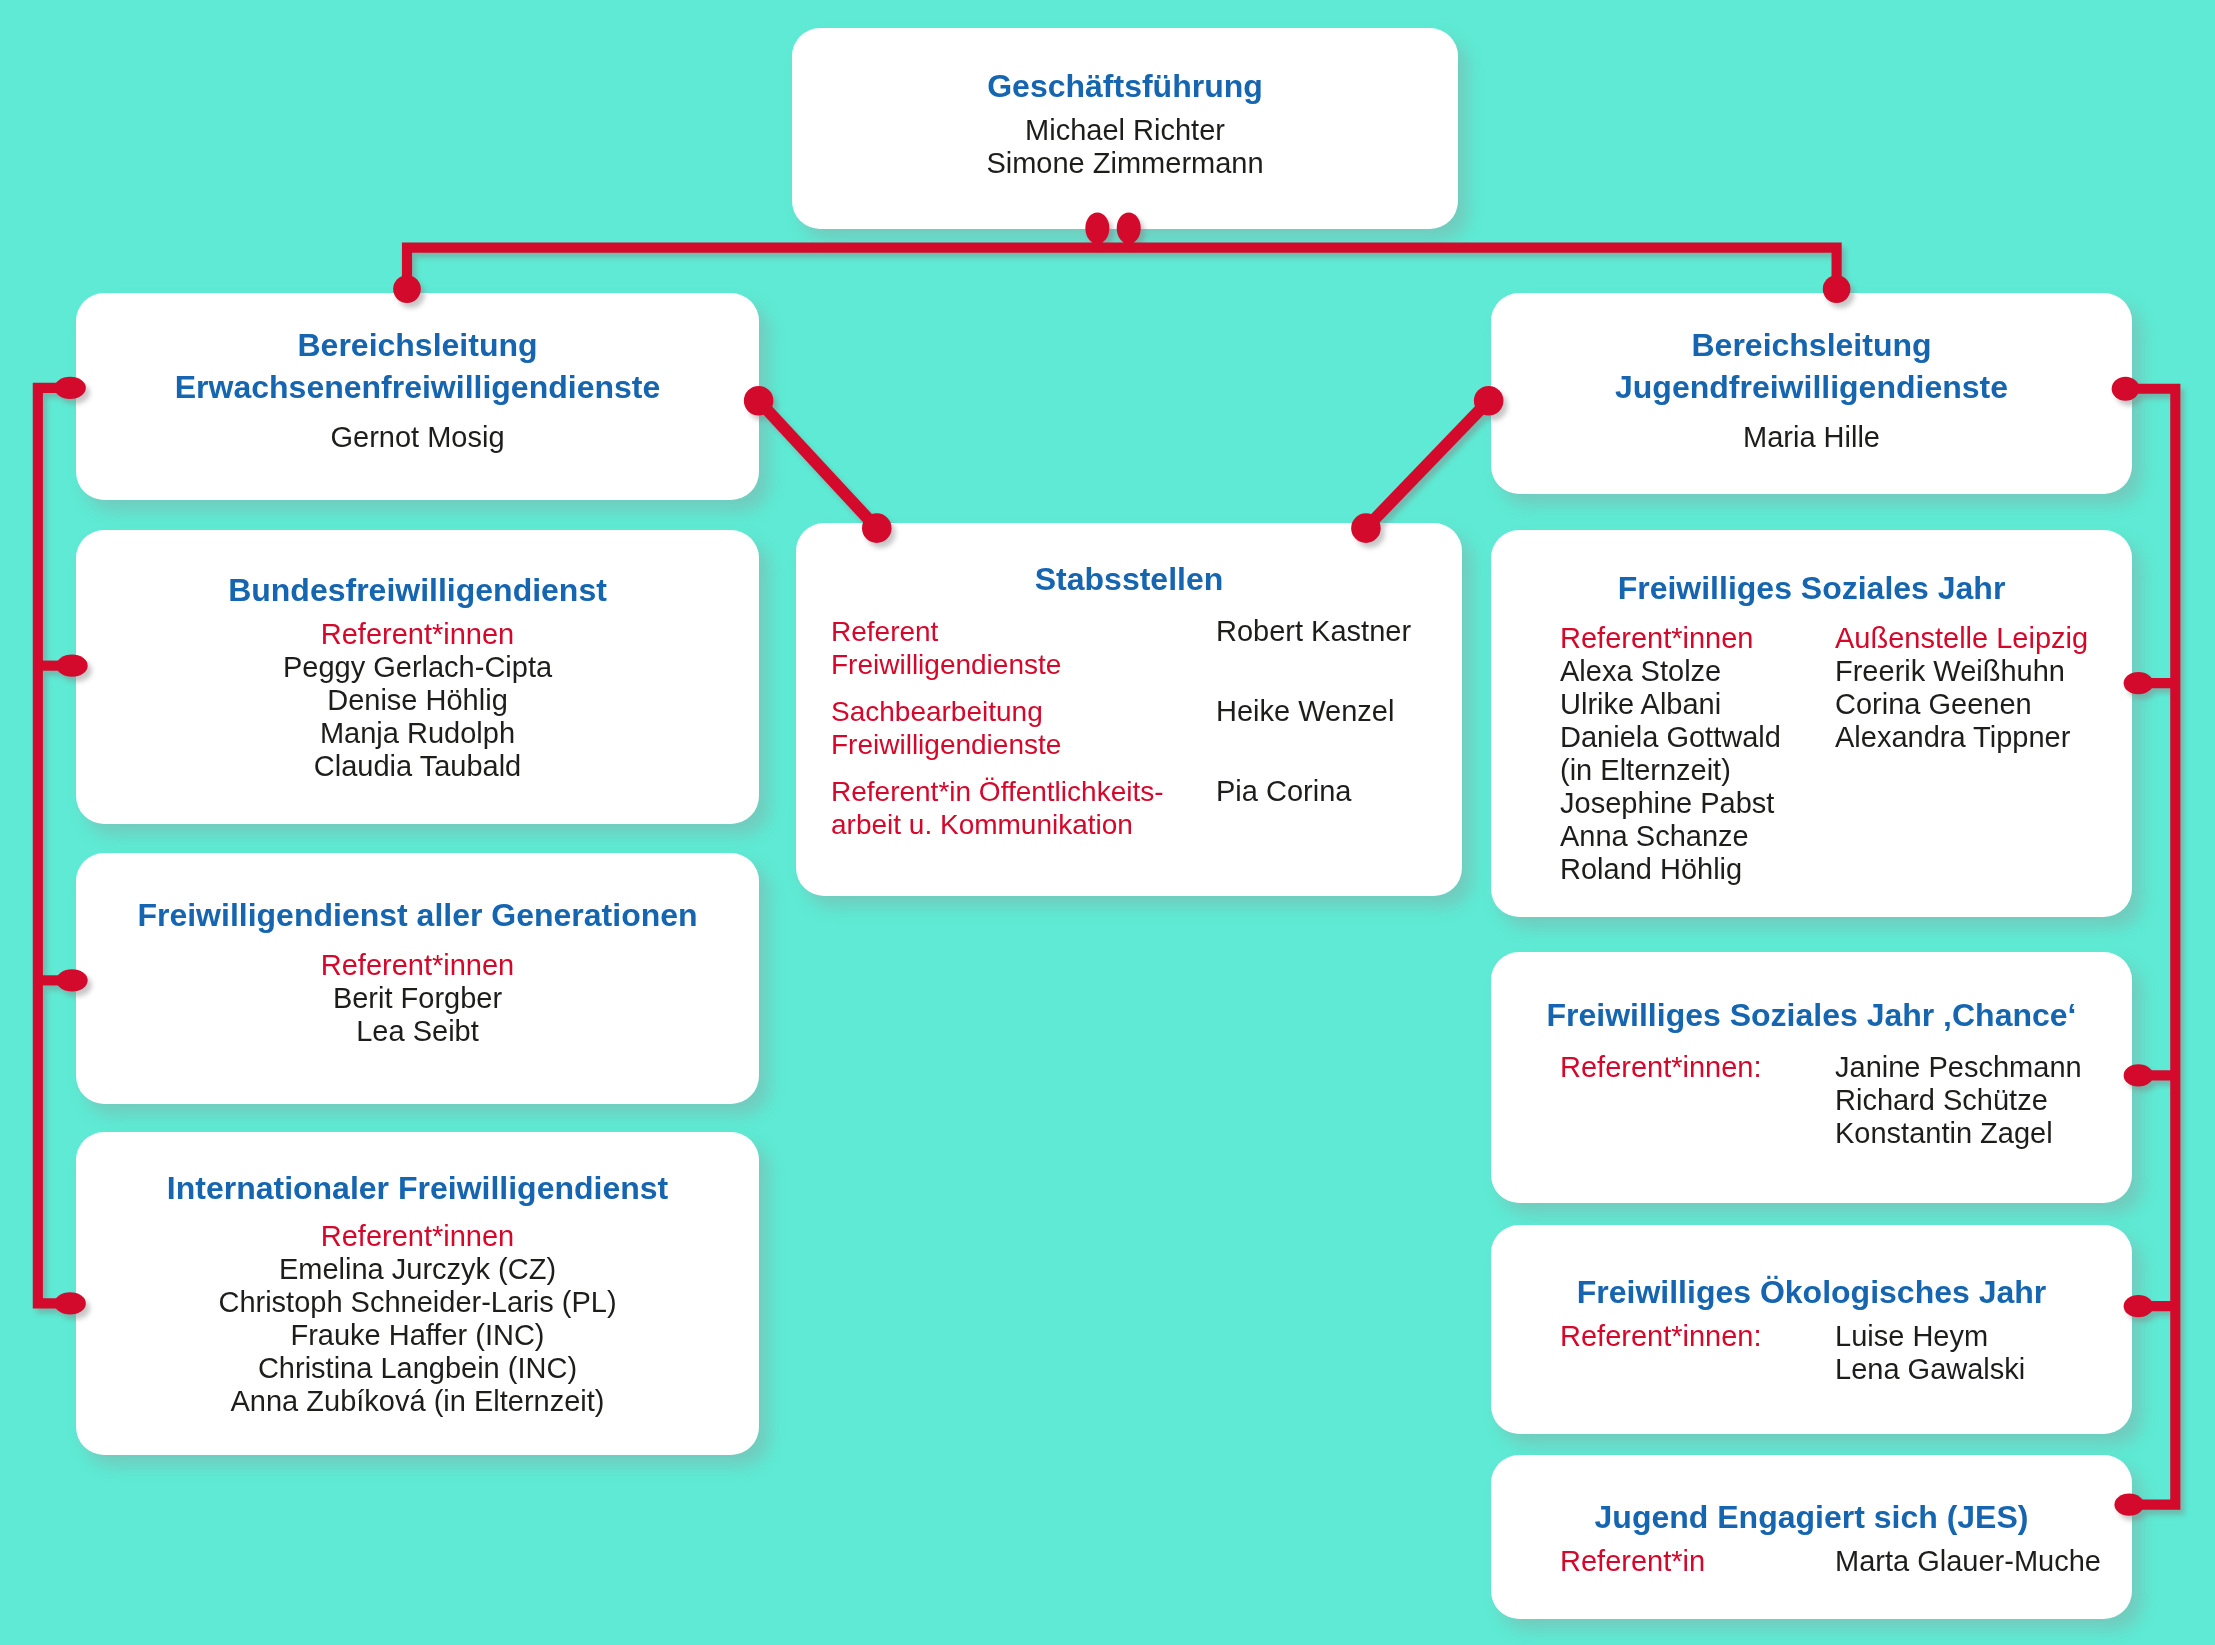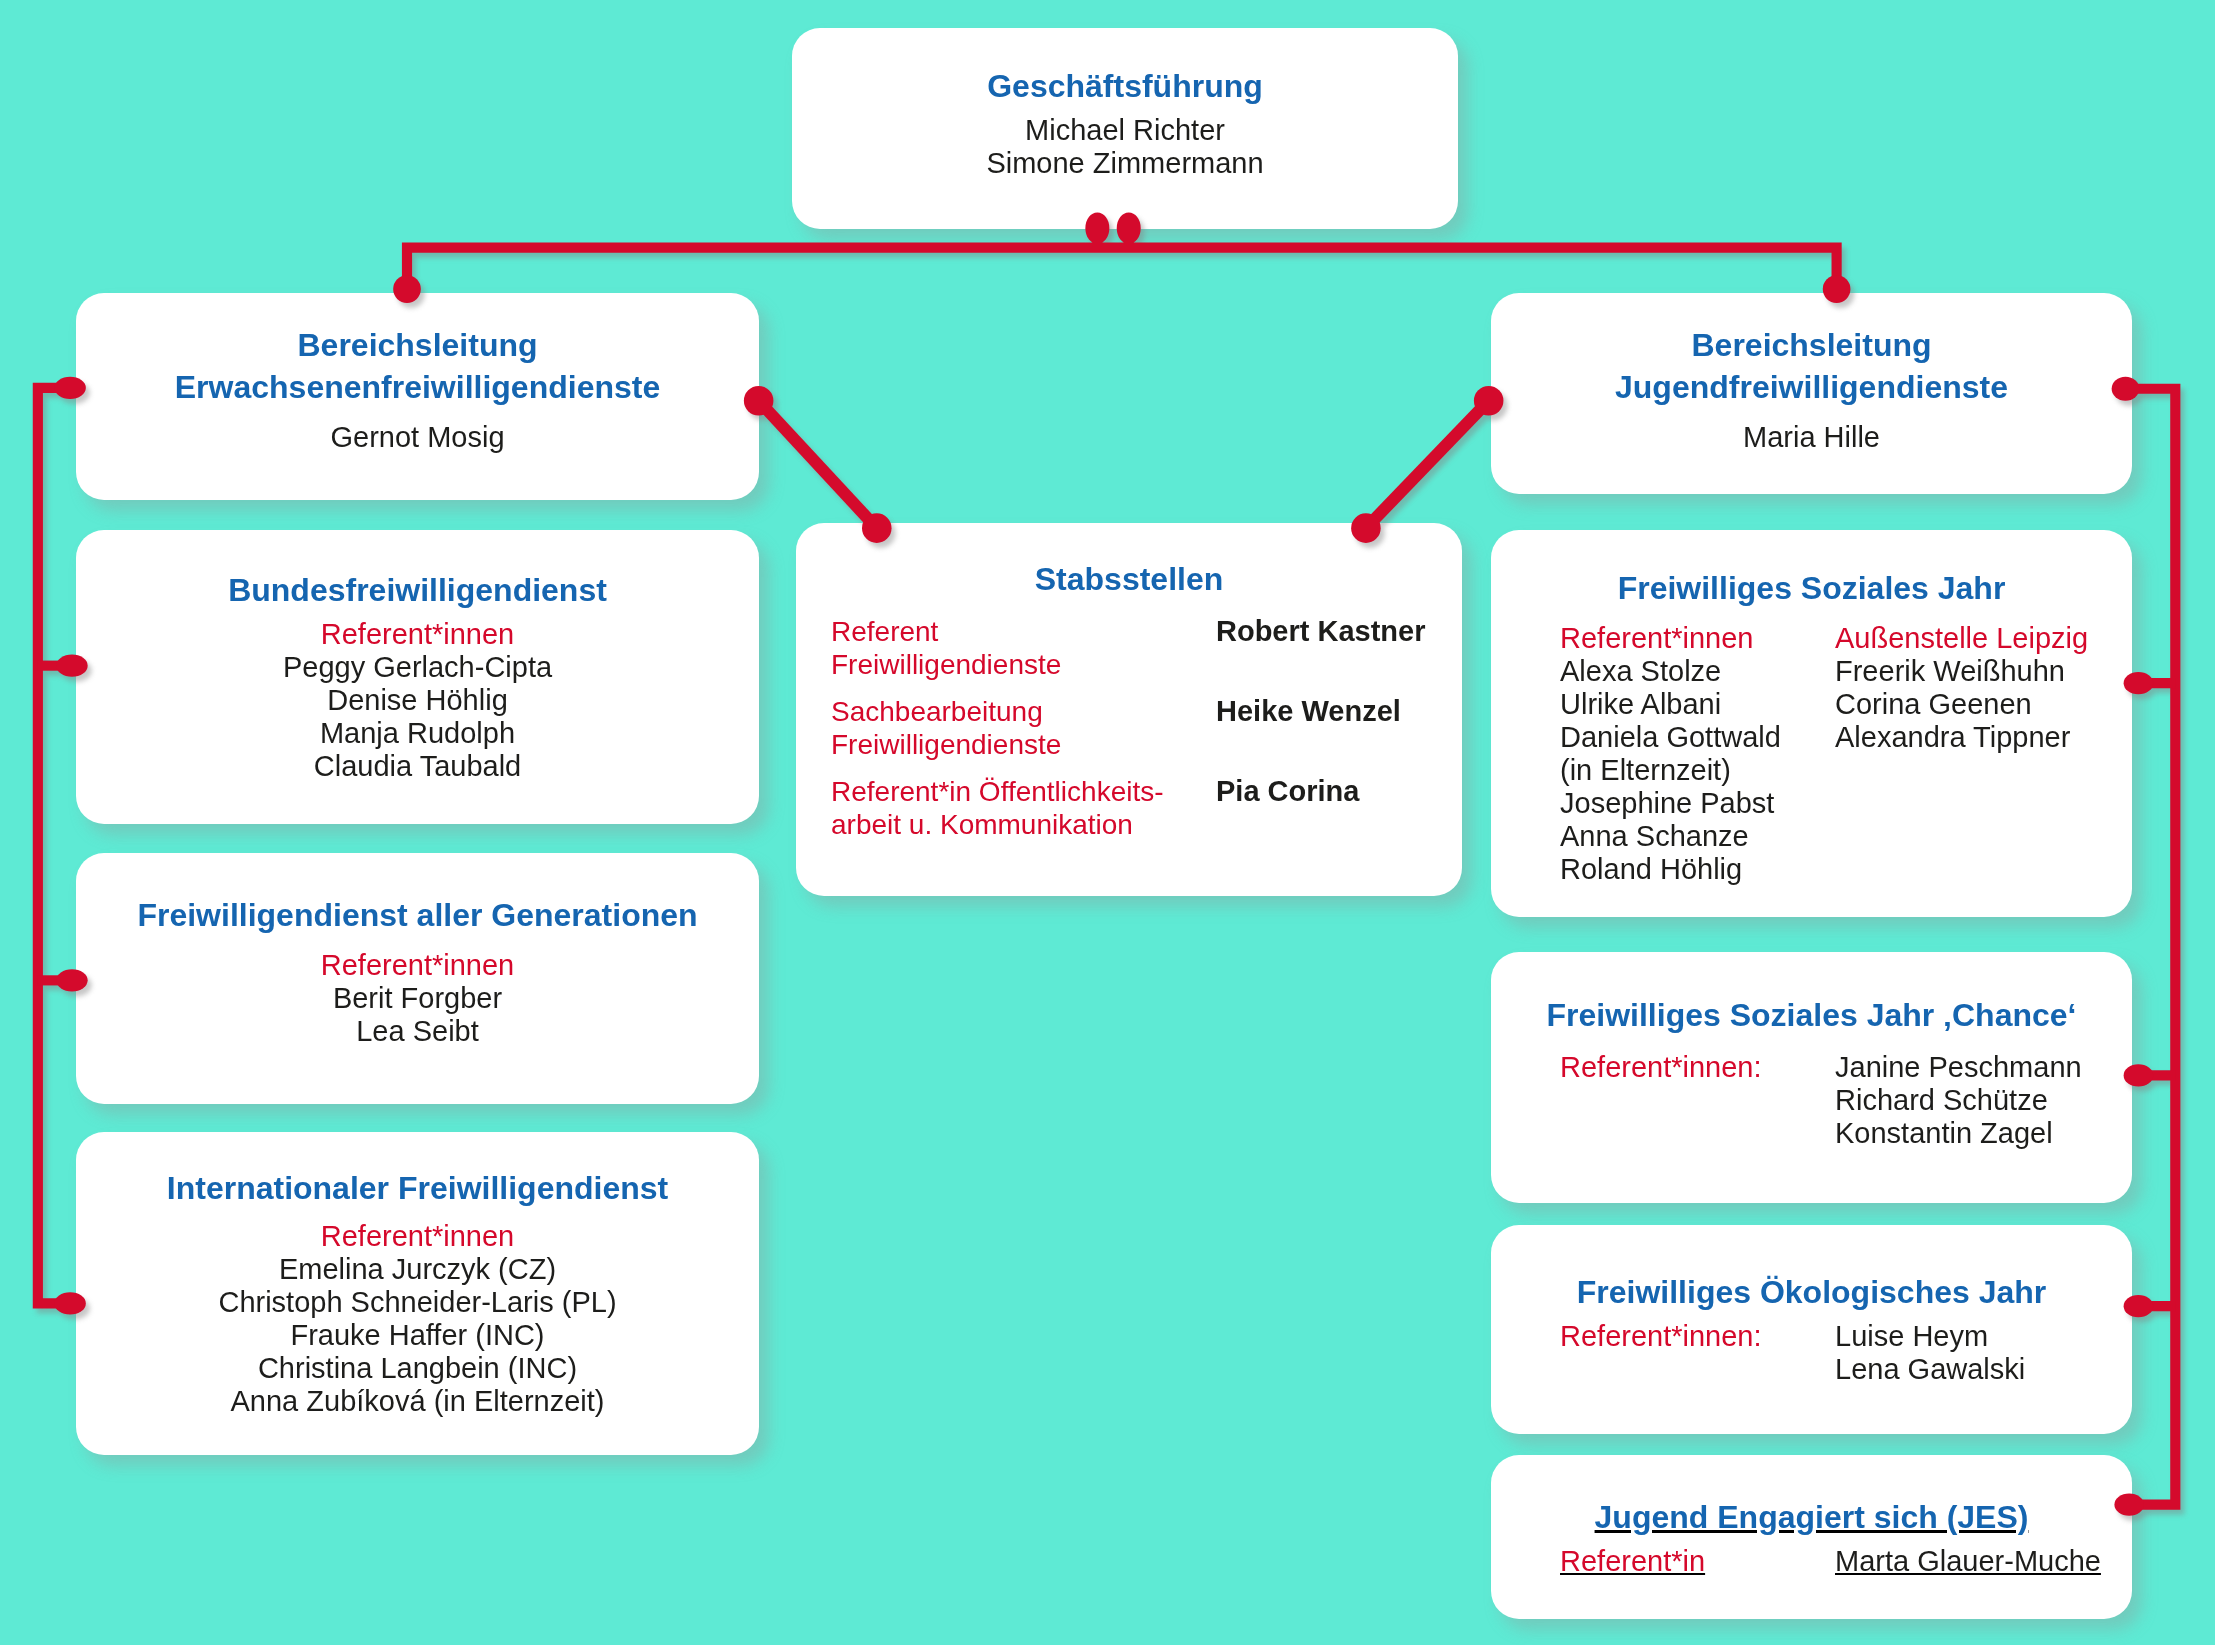--- a/index.html
+++ b/index.html
@@ -12,33 +12,33 @@
   .red{color:#d5082b;}
   .label-red{color:#d5082b;font-size:29px;line-height:33px;}
   
   .cols{display:flex;align-items:flex-start;}
   .col-left{margin-left:69px;width:275px;flex:none;text-align:left;}
   .col-right{margin-left:0;text-align:left;}
   .name-line{color:#1d1d1b;font-size:29px;line-height:33px;text-align:left;}
   
   .stab-row{display:flex;align-items:flex-start;margin:0 28px 14px 35px;}
   .stab-role{flex:0 0 385px;color:#d5082b;font-size:28px;line-height:33px;text-align:left;}
-  .stab-name{color:#1d1d1b;font-size:29px;line-height:33px;text-align:right;font-weight:bold;}
+  .stab-name{color:#1d1d1b;font-size:29px;line-height:33px;text-align:right;}
   
   #box-gf{left:792px;top:28px;width:666px;height:201px;padding-top:37px;box-sizing:border-box;}
   #box-ble{left:76px;top:293px;width:683px;height:207px;padding-top:31px;box-sizing:border-box;}
   #box-blj{left:1491px;top:293px;width:641px;height:201px;padding-top:31px;box-sizing:border-box;}
   #box-stab{left:796px;top:523px;width:666px;height:373px;padding-top:35px;box-sizing:border-box;}
   #box-bfd{left:76px;top:530px;width:683px;height:294px;padding-top:39px;box-sizing:border-box;}
   #box-fadg{left:76px;top:853px;width:683px;height:251px;padding-top:41px;box-sizing:border-box;}
   #box-ifd{left:76px;top:1132px;width:683px;height:323px;padding-top:35px;box-sizing:border-box;}
   #box-fsj{left:1491px;top:530px;width:641px;height:387px;padding-top:37px;box-sizing:border-box;}
   #box-chance{left:1491px;top:952px;width:641px;height:251px;padding-top:42px;box-sizing:border-box;}
   #box-foej{left:1491px;top:1225px;width:641px;height:209px;padding-top:46px;box-sizing:border-box;}
-  #box-jes{left:1491px;top:1455px;width:641px;height:164px;padding-top:41px;box-sizing:border-box;text-decoration:underline;}
+  #box-jes{left:1491px;top:1455px;width:641px;height:164px;padding-top:41px;box-sizing:border-box;}
   .gap8{height:7.4px;} .gap12{height:11px;} .gap14{height:13px;} .gap16{height:14.8px;}
   #connectors{position:absolute;left:0;top:0;z-index:5;pointer-events:none;
               filter:drop-shadow(4.6px 5.5px 2.8px rgba(130,130,130,0.45));}
 </style>
 </head>
 <body>
 
 <div id="canvas">
 
   <svg id="connectors" width="2215" height="1646" viewBox="0 0 2400 1783">

